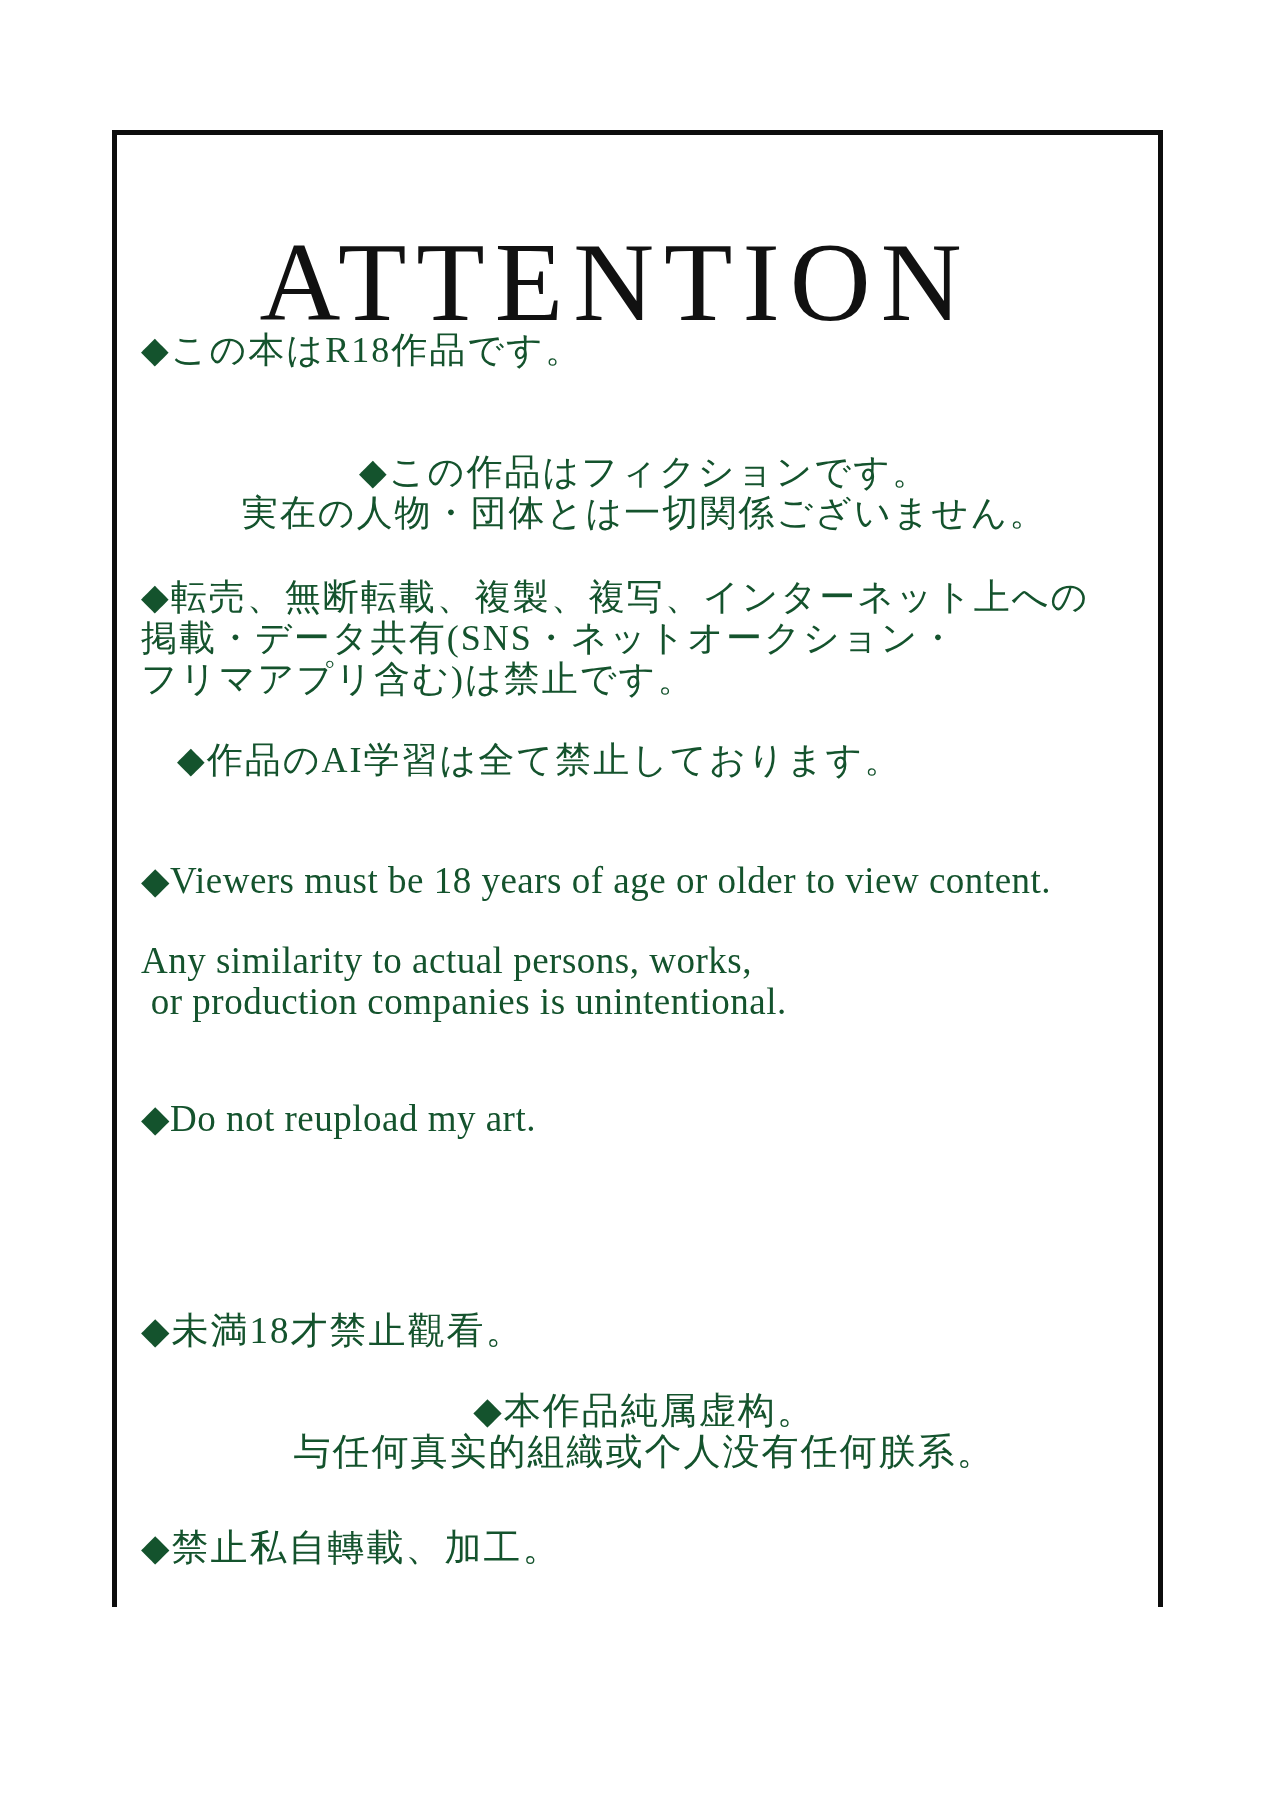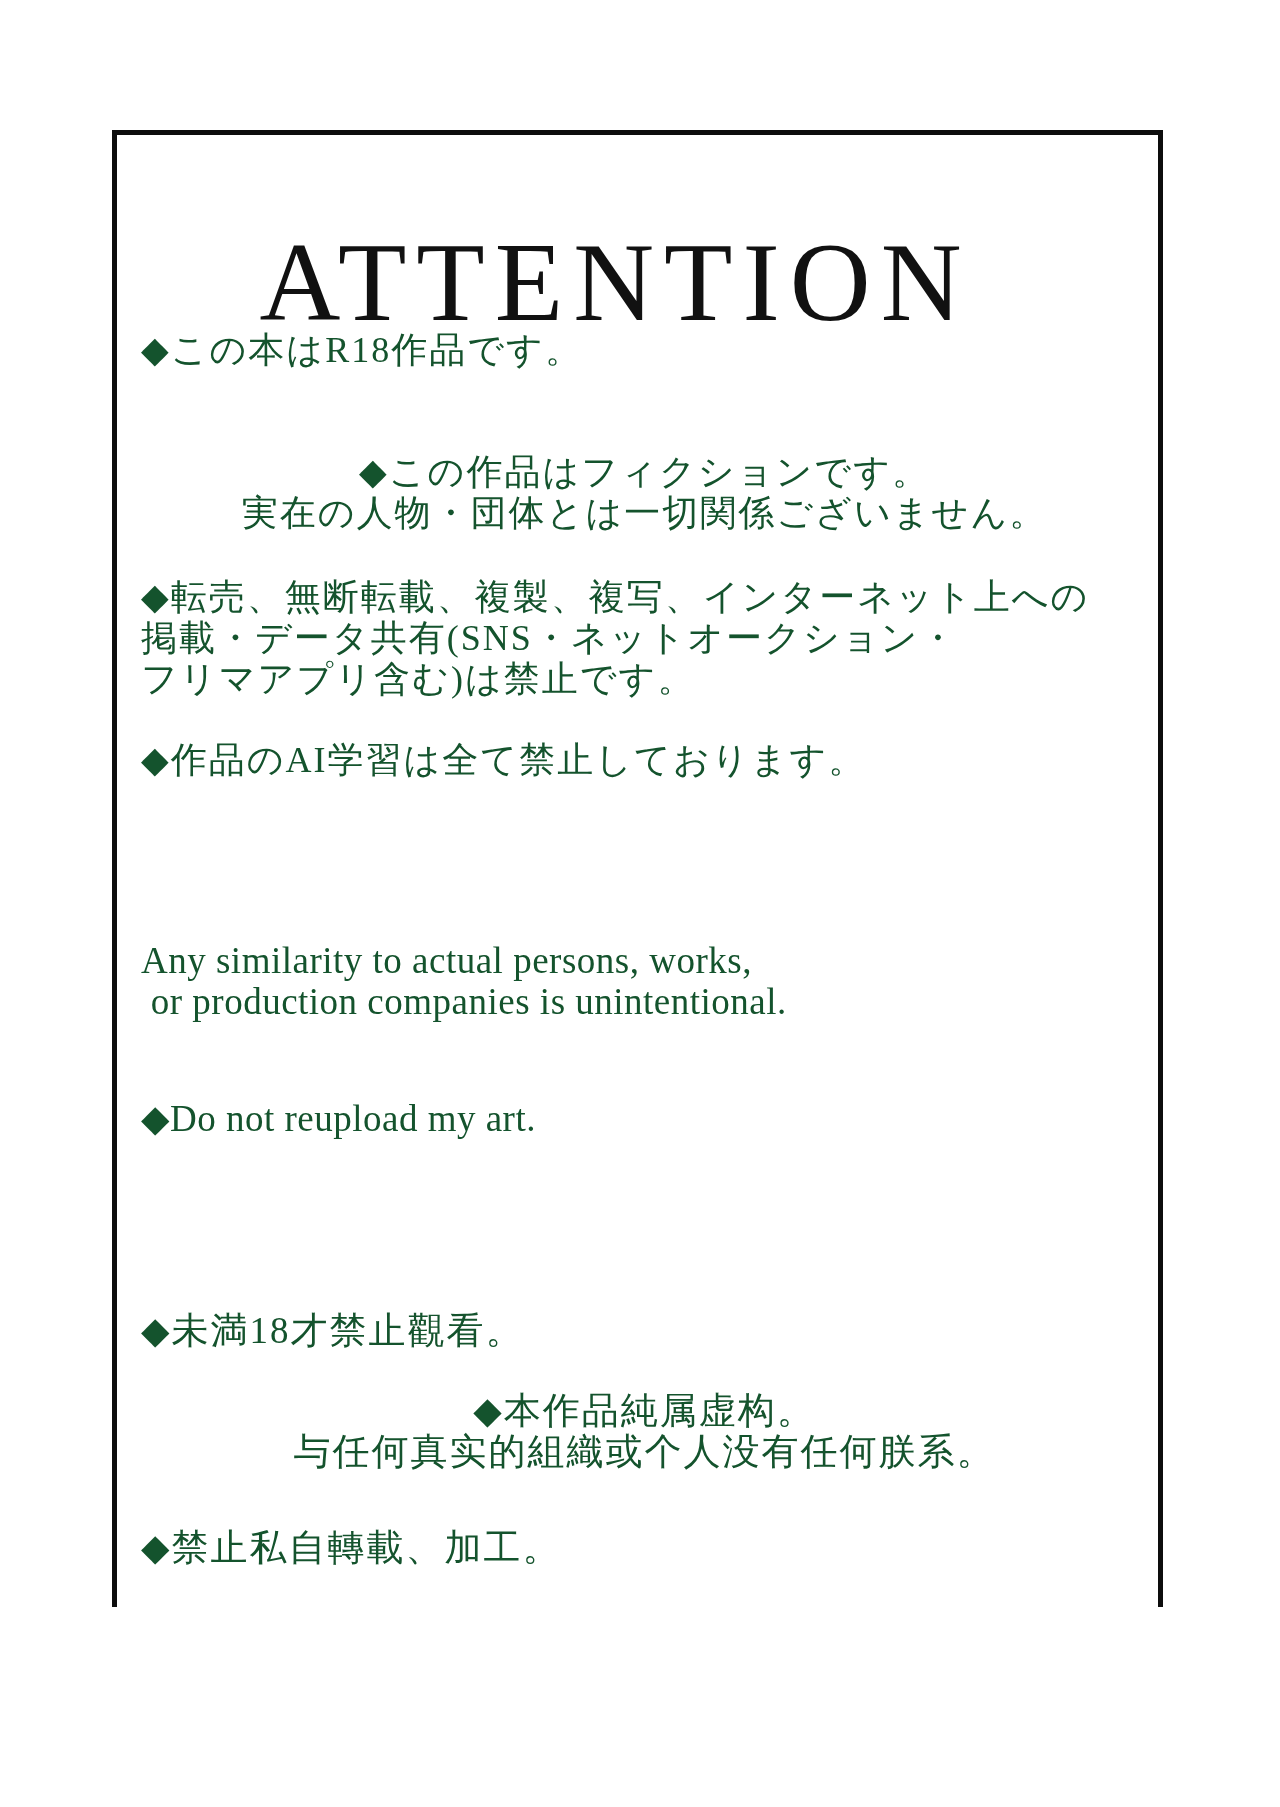--- a/index.html
+++ b/index.html
@@ -50,21 +50,21 @@
     line-height: 41px;
     color: #14532d;
   }
   .jp .line { font-size: 36px; letter-spacing: 2px; }
   .en .line { font-size: 37px; letter-spacing: 0.5px; }
   .zh .line { font-size: 37px; letter-spacing: 2px; }
 
   .b1  { top: 195px; }
   .b2  { top: 317px; text-align: center; }
   .b3  { top: 442px; }
-  .b4  { top: 605px; }
+  .b4  { top: 605px; margin-left: 36px; }
   .b5  { top: 725px; }
   .b6  { top: 805px; }
   .b7  { top: 963px; }
   .b8  { top: 1043px; }
   .b9  { top: 1175px; }
   .b10 { top: 1255px; text-align: center; }
   .b11 { top: 1392px; }
   .b12 { top: 1478px; }
 </style>
 </head>
@@ -87,20 +87,23 @@
     <div class="block jp b3">
       <div class="line">◆転売、無断転載、複製、複写、インターネット上への</div>
       <div class="line">掲載・データ共有(SNS・ネットオークション・</div>
       <div class="line">フリマアプリ含む)は禁止です。</div>
     </div>
 
     <div class="block jp b4">
       <div class="line">◆作品のAI学習は全て禁止しております。</div>
     </div>
 
+    <div class="block en b5">
+      <div class="line">◆Viewers must be 18 years of age or older to view content.</div>
+    </div>
 
     <div class="block en b6">
       <div class="line">Any similarity to actual persons, works,</div>
       <div class="line"> or production companies is unintentional.</div>
     </div>
 
     <div class="block en b7">
       <div class="line">◆Do not reupload my art.</div>
     </div>
 

